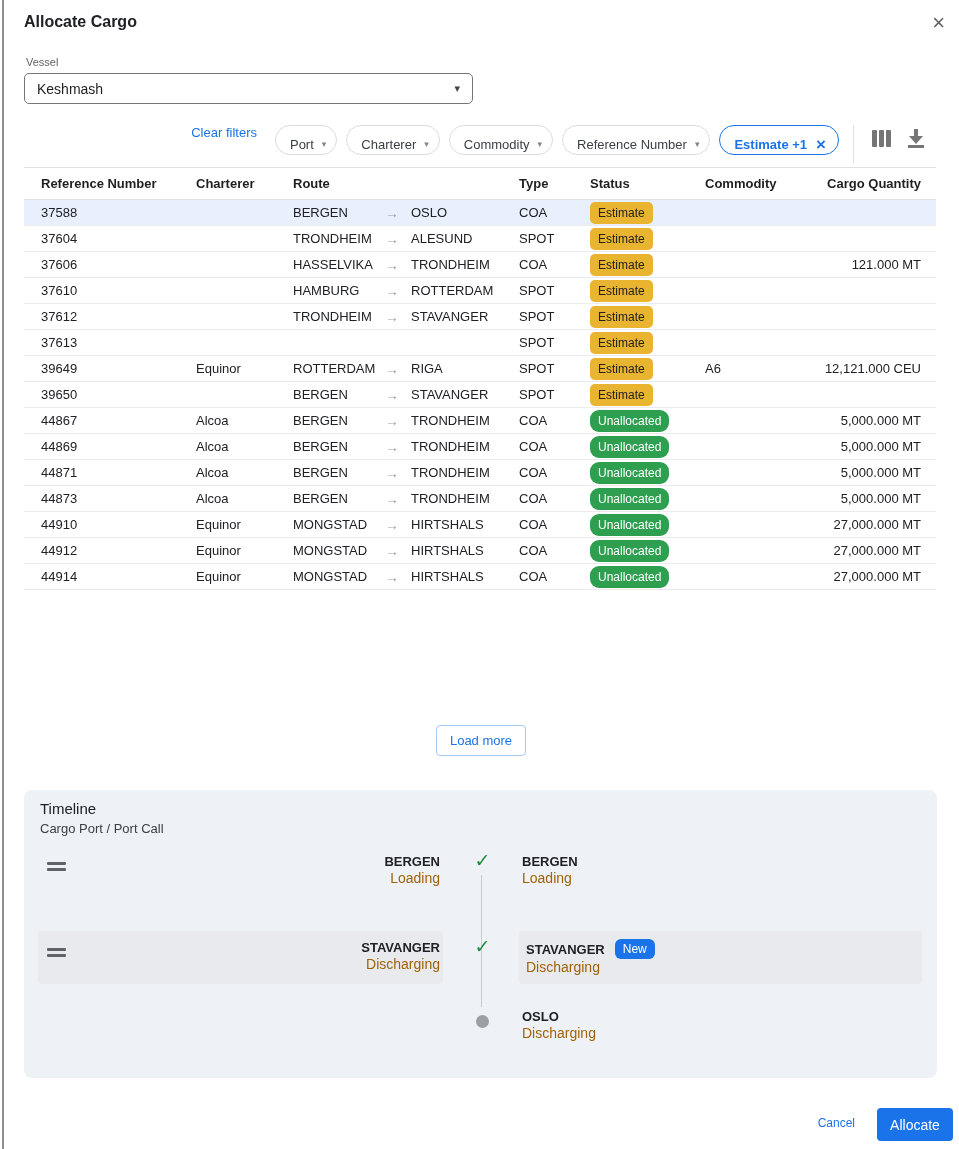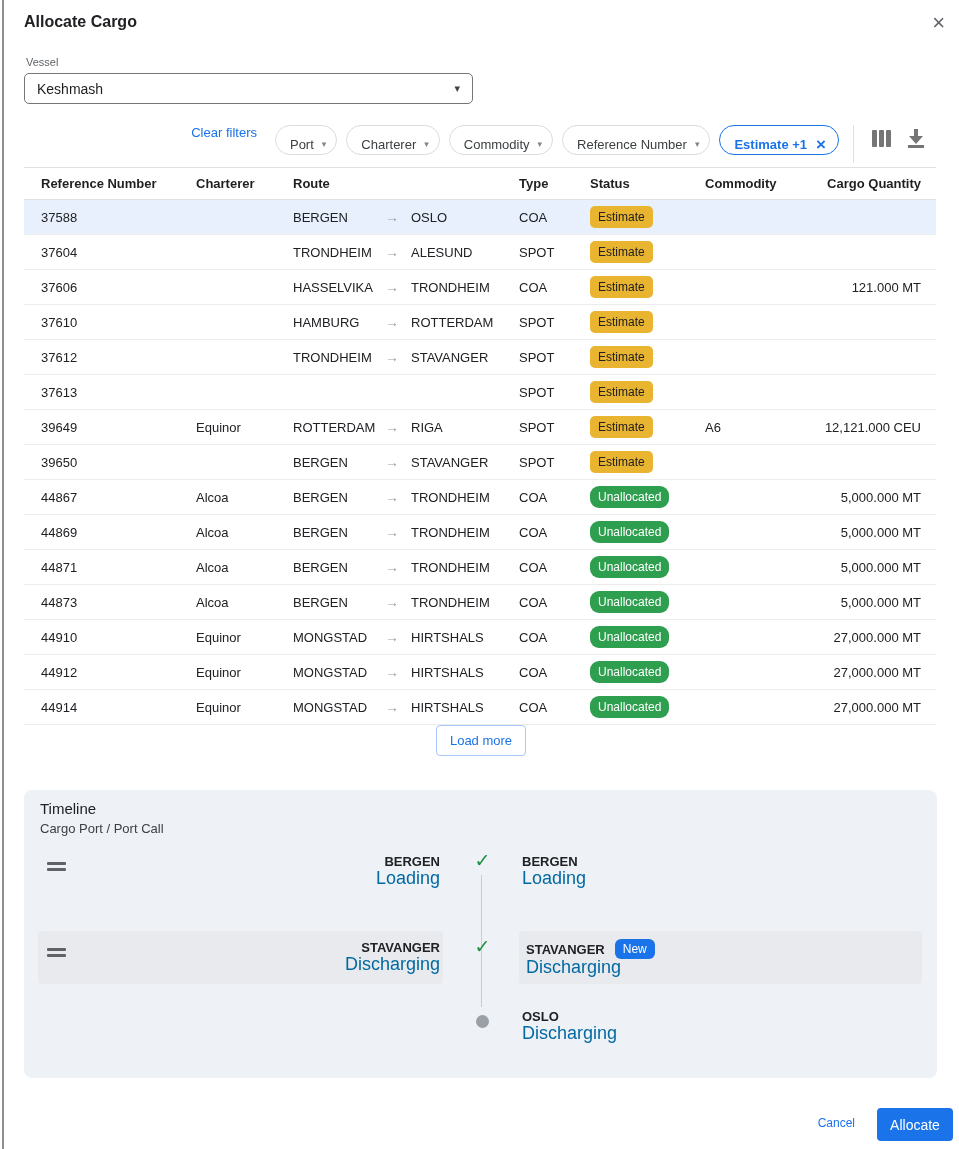--- a/index.html
+++ b/index.html
@@ -36,21 +36,21 @@
   .cols-icon{display:flex;gap:2px;}
   .cols-icon i{display:block;width:5px;height:17px;background:#757575;border-radius:1px;}
   .dl-icon{position:relative;width:16px;height:19px;}
   .dl-icon .stem{position:absolute;left:6px;top:0;width:4px;height:8px;background:#757575;}
   .dl-icon .tri{position:absolute;top:7px;left:1px;width:0;height:0;border-left:7px solid transparent;border-right:7px solid transparent;border-top:8px solid #757575;}
   .dl-icon .bar{position:absolute;bottom:0;left:0;width:16px;height:3px;background:#757575;}
 
   .table{position:absolute;left:24px;top:167px;width:912px;font-size:13px;}
   .thead,.trow{display:grid;grid-template-columns:172px 97px 226px 65px 121px 100px 1fr;align-items:center;}
   .thead{height:33px;border-top:1px solid #e0e0e0;border-bottom:1px solid #e0e0e0;font-weight:700;color:#1f1f1f;}
-  .trow{height:35px;border-bottom:1px solid #ececec;background:#fff;cursor:pointer;}
+  .trow{height:26px;border-bottom:1px solid #ececec;background:#fff;cursor:pointer;}
   .trow.selected{background:var(--selected-row);}
   .td:first-child,.th:first-child{padding-left:17px;}
   .th-status,.td-status{padding-left:6px;}
   .th-qty,.td-qty{text-align:right;padding-right:15px;}
   .td-route{display:flex;align-items:center;}
   .td-route .origin{width:92px;}
   .td-route .route-arrow{width:26px;color:#9aa0a6;font-size:14px;}
   .badge{display:inline-block;font-size:12px;line-height:1;padding:5px 8px;}
   .badge:empty{display:none;}
   .badge-estimate{background:var(--estimate-badge);color:#212121;border-radius:5px;}
@@ -68,21 +68,21 @@
   .tl-row2{top:141px;height:53px;}
   .tl-row3{top:210px;height:45px;}
   .tl-left{position:relative;display:flex;flex-direction:column;justify-content:flex-start;align-items:flex-end;padding:8px 3px 0 0;}
   .tl-left.card,.tl-right.card{background:var(--card-bg);border-radius:4px;}
   .tl-right.card{margin-left:-3px;padding-left:7px;}
   .tl-center{display:flex;justify-content:center;align-items:flex-start;padding-top:6px;}
   .tl-check{color:var(--check-green);font-size:19px;font-weight:bold;line-height:1;z-index:1;}
   .tl-dot{width:13px;height:13px;border-radius:50%;background:#9aa0a6;margin-top:9px;z-index:1;}
   .tl-right{position:relative;padding:8px 0 0 0;}
   .tl-port{font-size:13px;font-weight:700;color:#202124;line-height:17px;}
-  .tl-activity{font-size:18px;color:#0369a1;line-height:17px;}
+  .tl-activity{font-size:14px;color:#a16207;line-height:17px;}
   .tl-handle{position:absolute;left:9px;top:17px;width:19px;cursor:grab;}
   .tl-handle i{display:block;width:19px;height:2.5px;background:#5f6368;margin-bottom:3.5px;border-radius:1px;}
   .tl-port-line{display:flex;align-items:center;gap:10px;}
   .badge-new{display:inline-block;background:var(--new-badge);color:#fff;font-size:12px;padding:4px 8px;border-radius:6px;line-height:1;}
 
   .footer-cancel{position:absolute;right:104px;top:1116px;color:var(--accent);font-size:12px;cursor:pointer;}
   .footer-allocate{position:absolute;left:877px;top:1108px;width:76px;height:33px;background:var(--accent);color:#fff;
     border:none;border-radius:4px;font-size:14px;display:flex;align-items:center;justify-content:center;cursor:pointer;}
 </style>
 </head>

